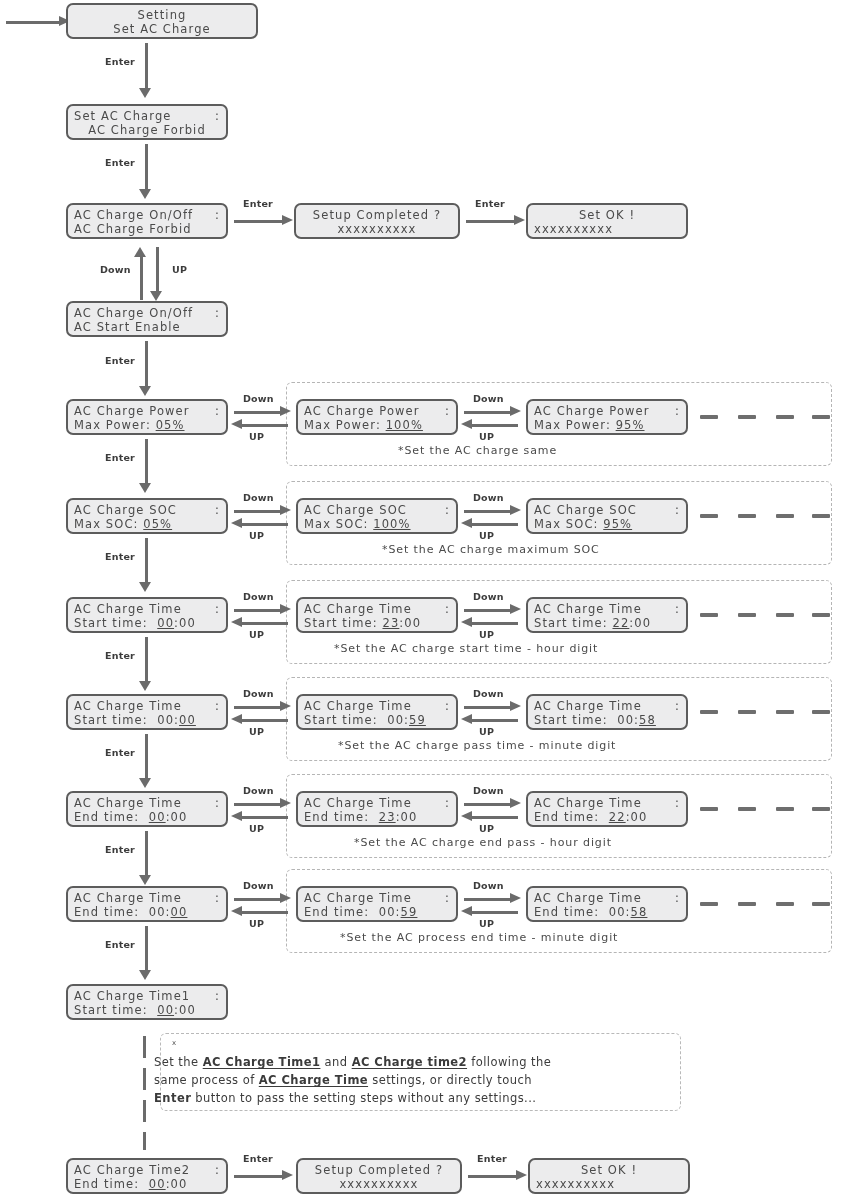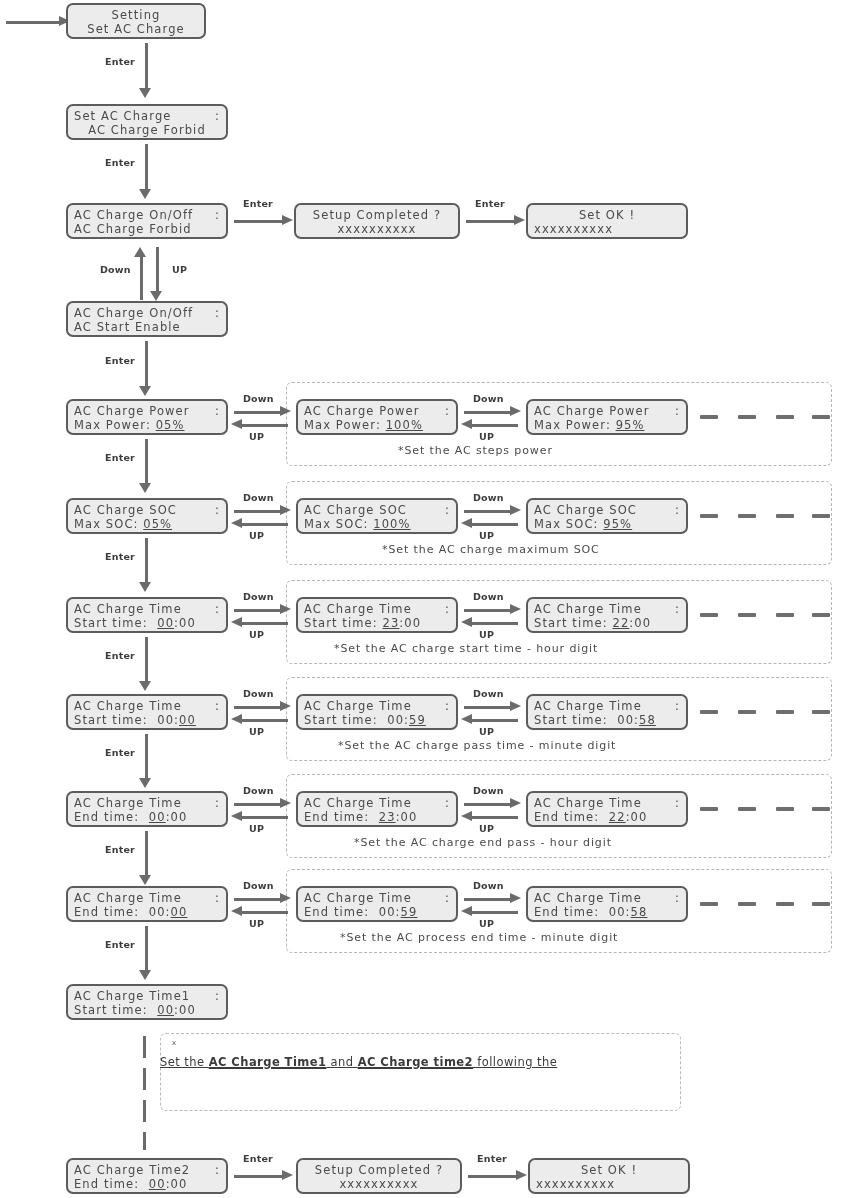--- a/index.html
+++ b/index.html
@@ -86,21 +86,21 @@
   .notemark{position:absolute;font-size:7px;color:#555;}
 </style>
 </head>
 <body>
 
 <div id="stage">
 
   <div class="hline" style="left:6px;top:21px;width:55px;"></div>
   <div class="arrowhead-right" style="left:59px;top:16px;"></div>
 
-  <div class="lcd center" style="left:66px;top:3px;width:140px;height:36px;border-radius:7px;">
+  <div class="lcd center" style="left:66px;top:3px;width:192px;height:36px;border-radius:7px;">
     <div class="l1">Setting</div>
     <div class="l2">Set AC Charge</div>
   </div>
 
   <div class="vline" style="left:145px;top:43px;height:48px;"></div>
   <div class="arrowhead-down" style="left:139px;top:88px;"></div>
   <div class="alabel" style="left:105px;top:56px;">Enter</div>
 
   <div class="lcd" style="left:66px;top:104px;width:162px;height:36px;">
     <div class="row">
@@ -198,21 +198,21 @@
       <span class="colon">:</span>
     </div>
     <div class="l2"><span>Max Power: </span><u class="sel">95%</u><span></span></div>
   </div>
 
   <div class="tickdash" style="left:700px;top:415px;"></div>
   <div class="tickdash" style="left:738px;top:415px;"></div>
   <div class="tickdash" style="left:776px;top:415px;"></div>
   <div class="tickdash" style="left:812px;top:415px;"></div>
 
-  <div class="caption" style="left:398px;top:444px;">*Set the AC steps power</div>
+  <div class="caption" style="left:398px;top:444px;">*Set the AC charge same</div>
 
   <div class="vline" style="left:145px;top:439px;height:46px;"></div>
   <div class="arrowhead-down" style="left:139px;top:483px;"></div>
   <div class="alabel" style="left:105px;top:452px;">Enter</div>
 
   <div class="dashgroup" style="left:286px;top:481px;width:546px;height:84px;"></div>
 
   <div class="lcd" style="left:66px;top:498px;width:162px;height:36px;">
     <div class="row">
       <span class="l1">AC Charge SOC</span>
@@ -475,22 +475,24 @@
   </div>
 
   <div class="vline" style="left:143px;top:1036px;height:22px;background:#6b6b6b;"></div>
   <div class="vline" style="left:143px;top:1068px;height:22px;background:#6b6b6b;"></div>
   <div class="vline" style="left:143px;top:1100px;height:22px;background:#6b6b6b;"></div>
   <div class="vline" style="left:143px;top:1132px;height:18px;background:#6b6b6b;"></div>
 
   <div class="dashgroup note" style="left:160px;top:1033px;width:521px;height:78px;"></div>
   <div class="notemark" style="left:172px;top:1039px;">x</div>
 
-  <div class="notebody" style="left:160px;top:1053px;width:500px;text-decoration:underline;">
+  <div class="notebody" style="left:154px;top:1053px;width:500px;">
     <div><span>Set the </span><b><u>AC Charge Time1</u></b><span> and </span><b><u>AC Charge time2</u></b><span> following the</span></div>
+    <div><span>same process of </span><b><u>AC Charge Time</u></b><span> settings, or directly touch</span></div>
+    <div><b>Enter</b><span> button to pass the setting steps without any settings...</span></div>
   </div>
 
   <div class="lcd" style="left:66px;top:1158px;width:162px;height:36px;">
     <div class="row">
       <span class="l1">AC Charge Time2</span>
       <span class="colon">:</span>
     </div>
     <div class="l2"><span>End time:  </span><u class="sel">00</u><span>:00</span></div>
   </div>
 

